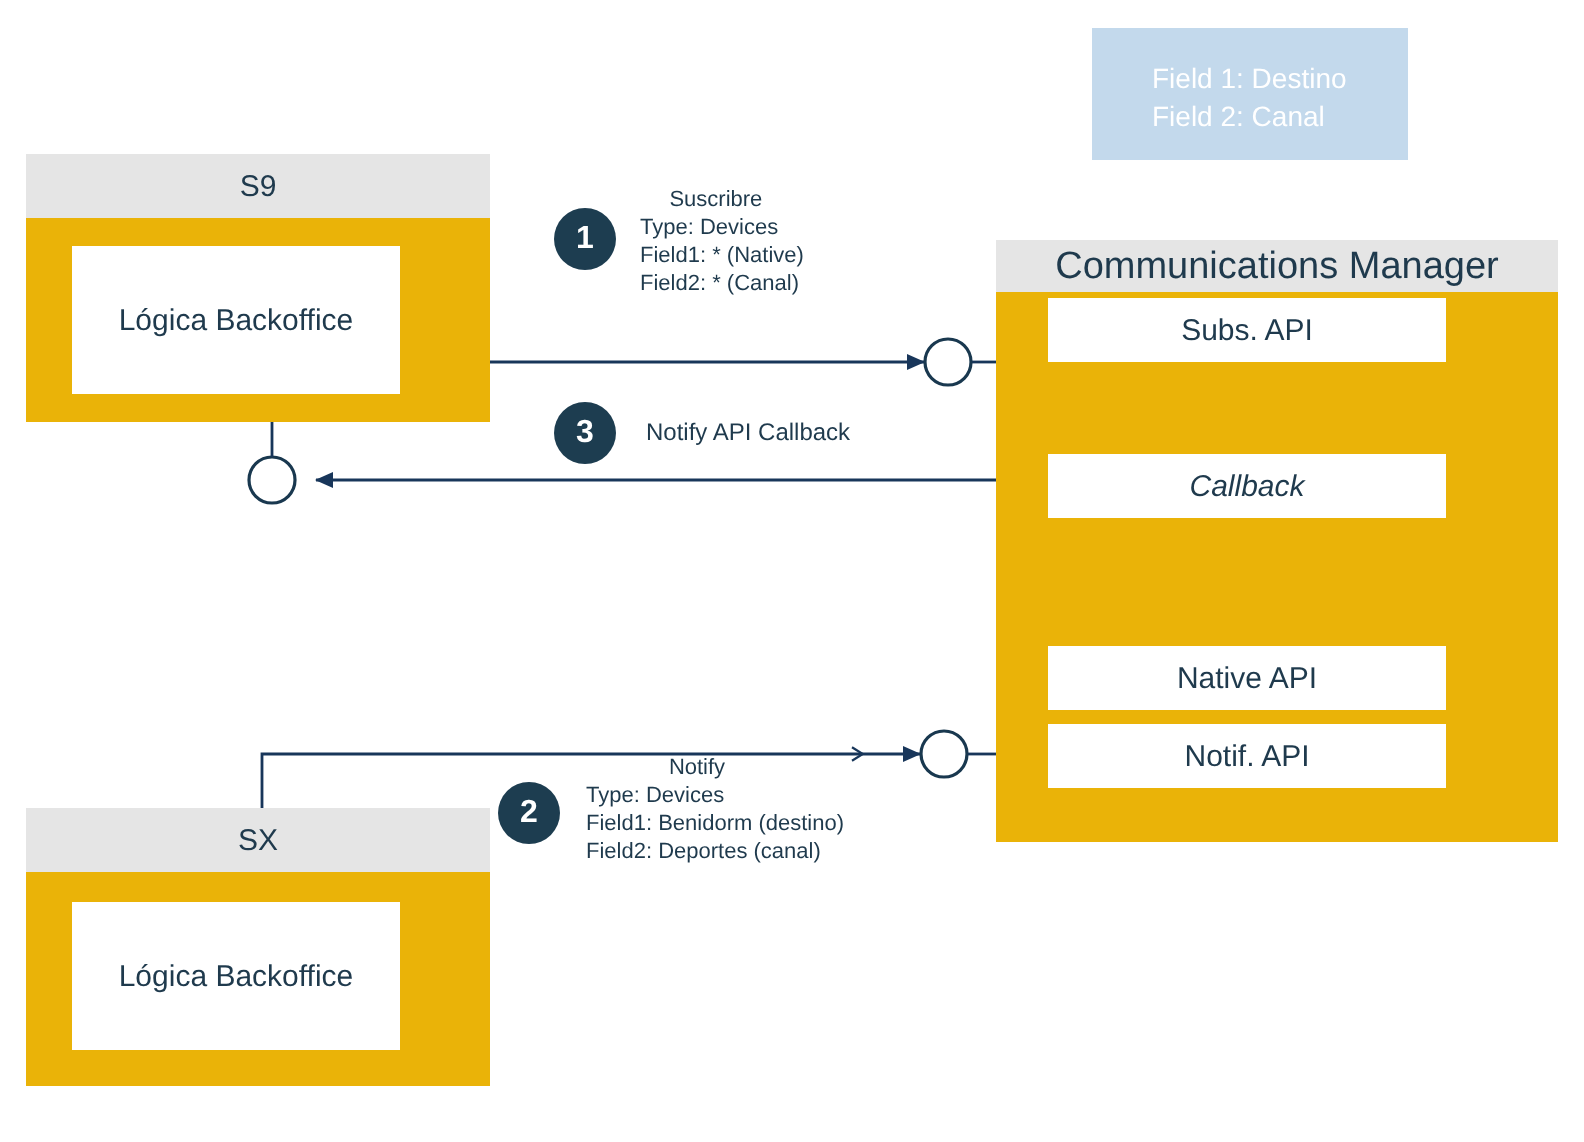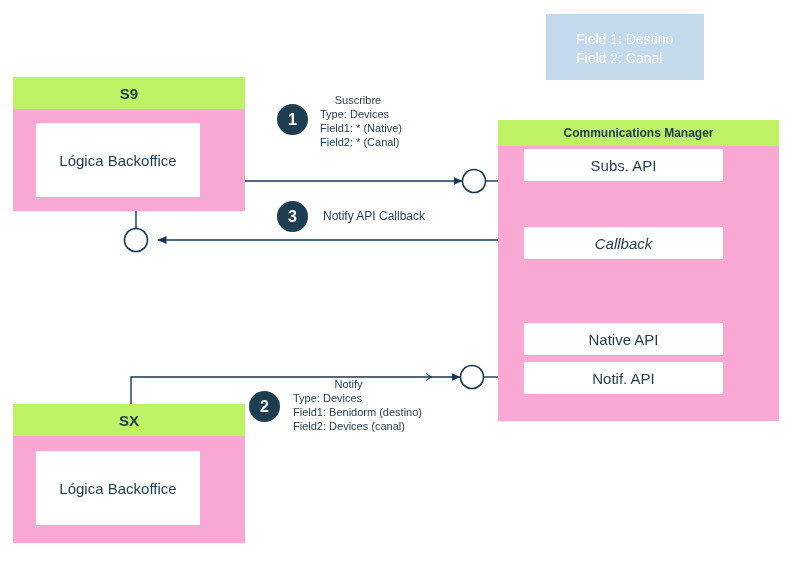--- a/index.html
+++ b/index.html
@@ -9,30 +9,30 @@
     font-family:"Liberation Sans", sans-serif;
     color:#1f3a4d;
     position:relative;
     overflow:hidden;
   }
   .stage{position:absolute;left:0;top:0;width:792px;height:571px;}
 
   
   .sysbox{position:absolute;}
   .sysbox .hdr{
-    background:#bef264;
+    background:#e5e5e5;
     color:#1f3a4d;
     text-align:center;
     font-size:15px;
     line-height:1;
     display:flex;align-items:center;justify-content:center;
-    width:100%;box-sizing:border-box;font-weight:bold;
+    width:100%;box-sizing:border-box;
   }
   .sysbox .body{
-    background:#f9a8d4;
+    background:#eab308;
     width:100%;box-sizing:border-box;
     position:relative;
   }
   .innerbox{
     position:absolute;
     background:#ffffff;
     display:flex;align-items:center;justify-content:center;
     font-size:15px;color:#1f3a4d;
     box-sizing:border-box;
   }
@@ -44,21 +44,21 @@
   #s9 .innerbox{left:23px;top:14px;width:164px;height:74px;}
 
   
   #sx{left:13px;top:404px;width:232px;}
   #sx .hdr{height:32px;}
   #sx .body{height:107px;}
   #sx .innerbox{left:23px;top:15px;width:164px;height:74px;}
 
   
   #cm{left:498px;top:120px;width:281px;}
-  #cm .hdr{height:26px;font-size:12px;}
+  #cm .hdr{height:26px;font-size:19px;}
   #cm .body{height:275px;}
   .apibox{
     position:absolute;left:26px;width:199px;height:32px;
     background:#ffffff;
     display:flex;align-items:center;justify-content:center;
     font-size:15px;color:#1f3a4d;
   }
   #api0{top:3px;}
   #api1{top:81px;font-style:italic;}
   #api2{top:149px;margin-top:28px;}
@@ -173,20 +173,20 @@
     <span class="ttl">Suscribre</span>
     <span>Type: Devices</span><br>
     <span>Field1: * (Native)</span><br>
     <span>Field2: * (Canal)</span>
   </div>
 
   <div class="anno" id="anno2">
     <span class="ttl">Notify</span>
     <span>Type: Devices</span><br>
     <span>Field1: Benidorm (destino)</span><br>
-    <span>Field2: Devices  (canal)</span>
+    <span>Field2: Deportes  (canal)</span>
   </div>
 
   <div class="anno" id="anno3">
     <span>Notify API Callback</span>
   </div>
 
 </div>
 
 </body></html>

